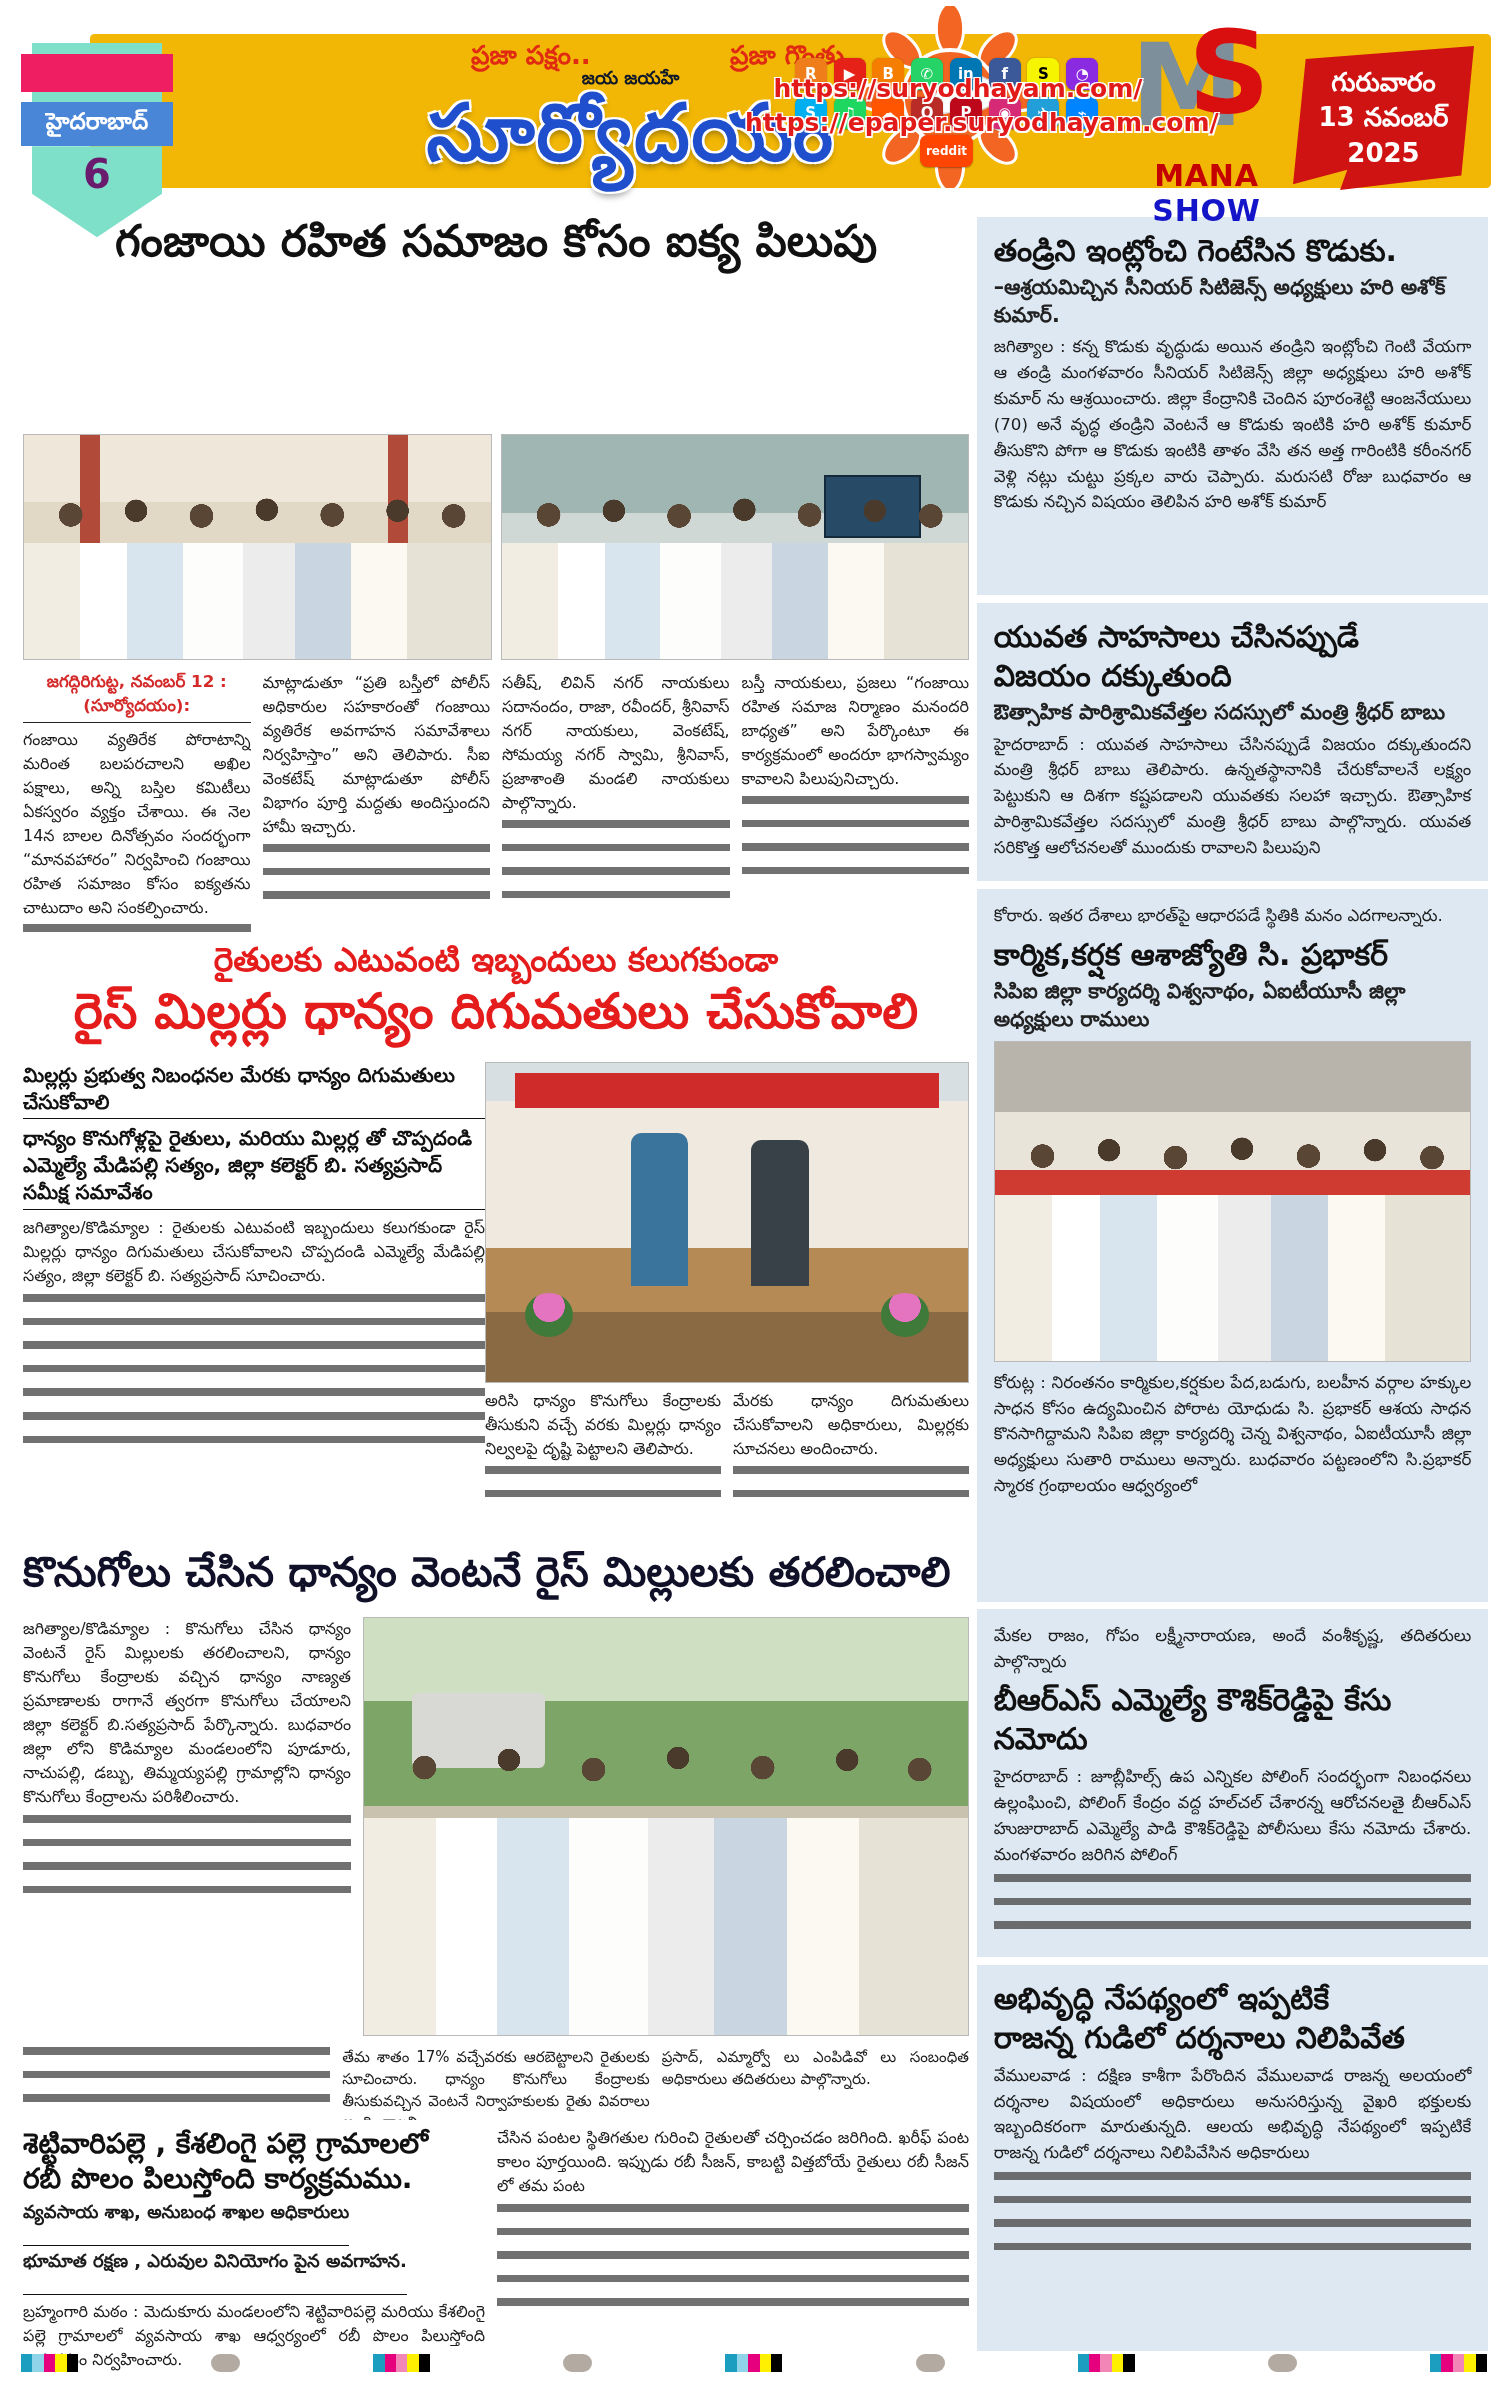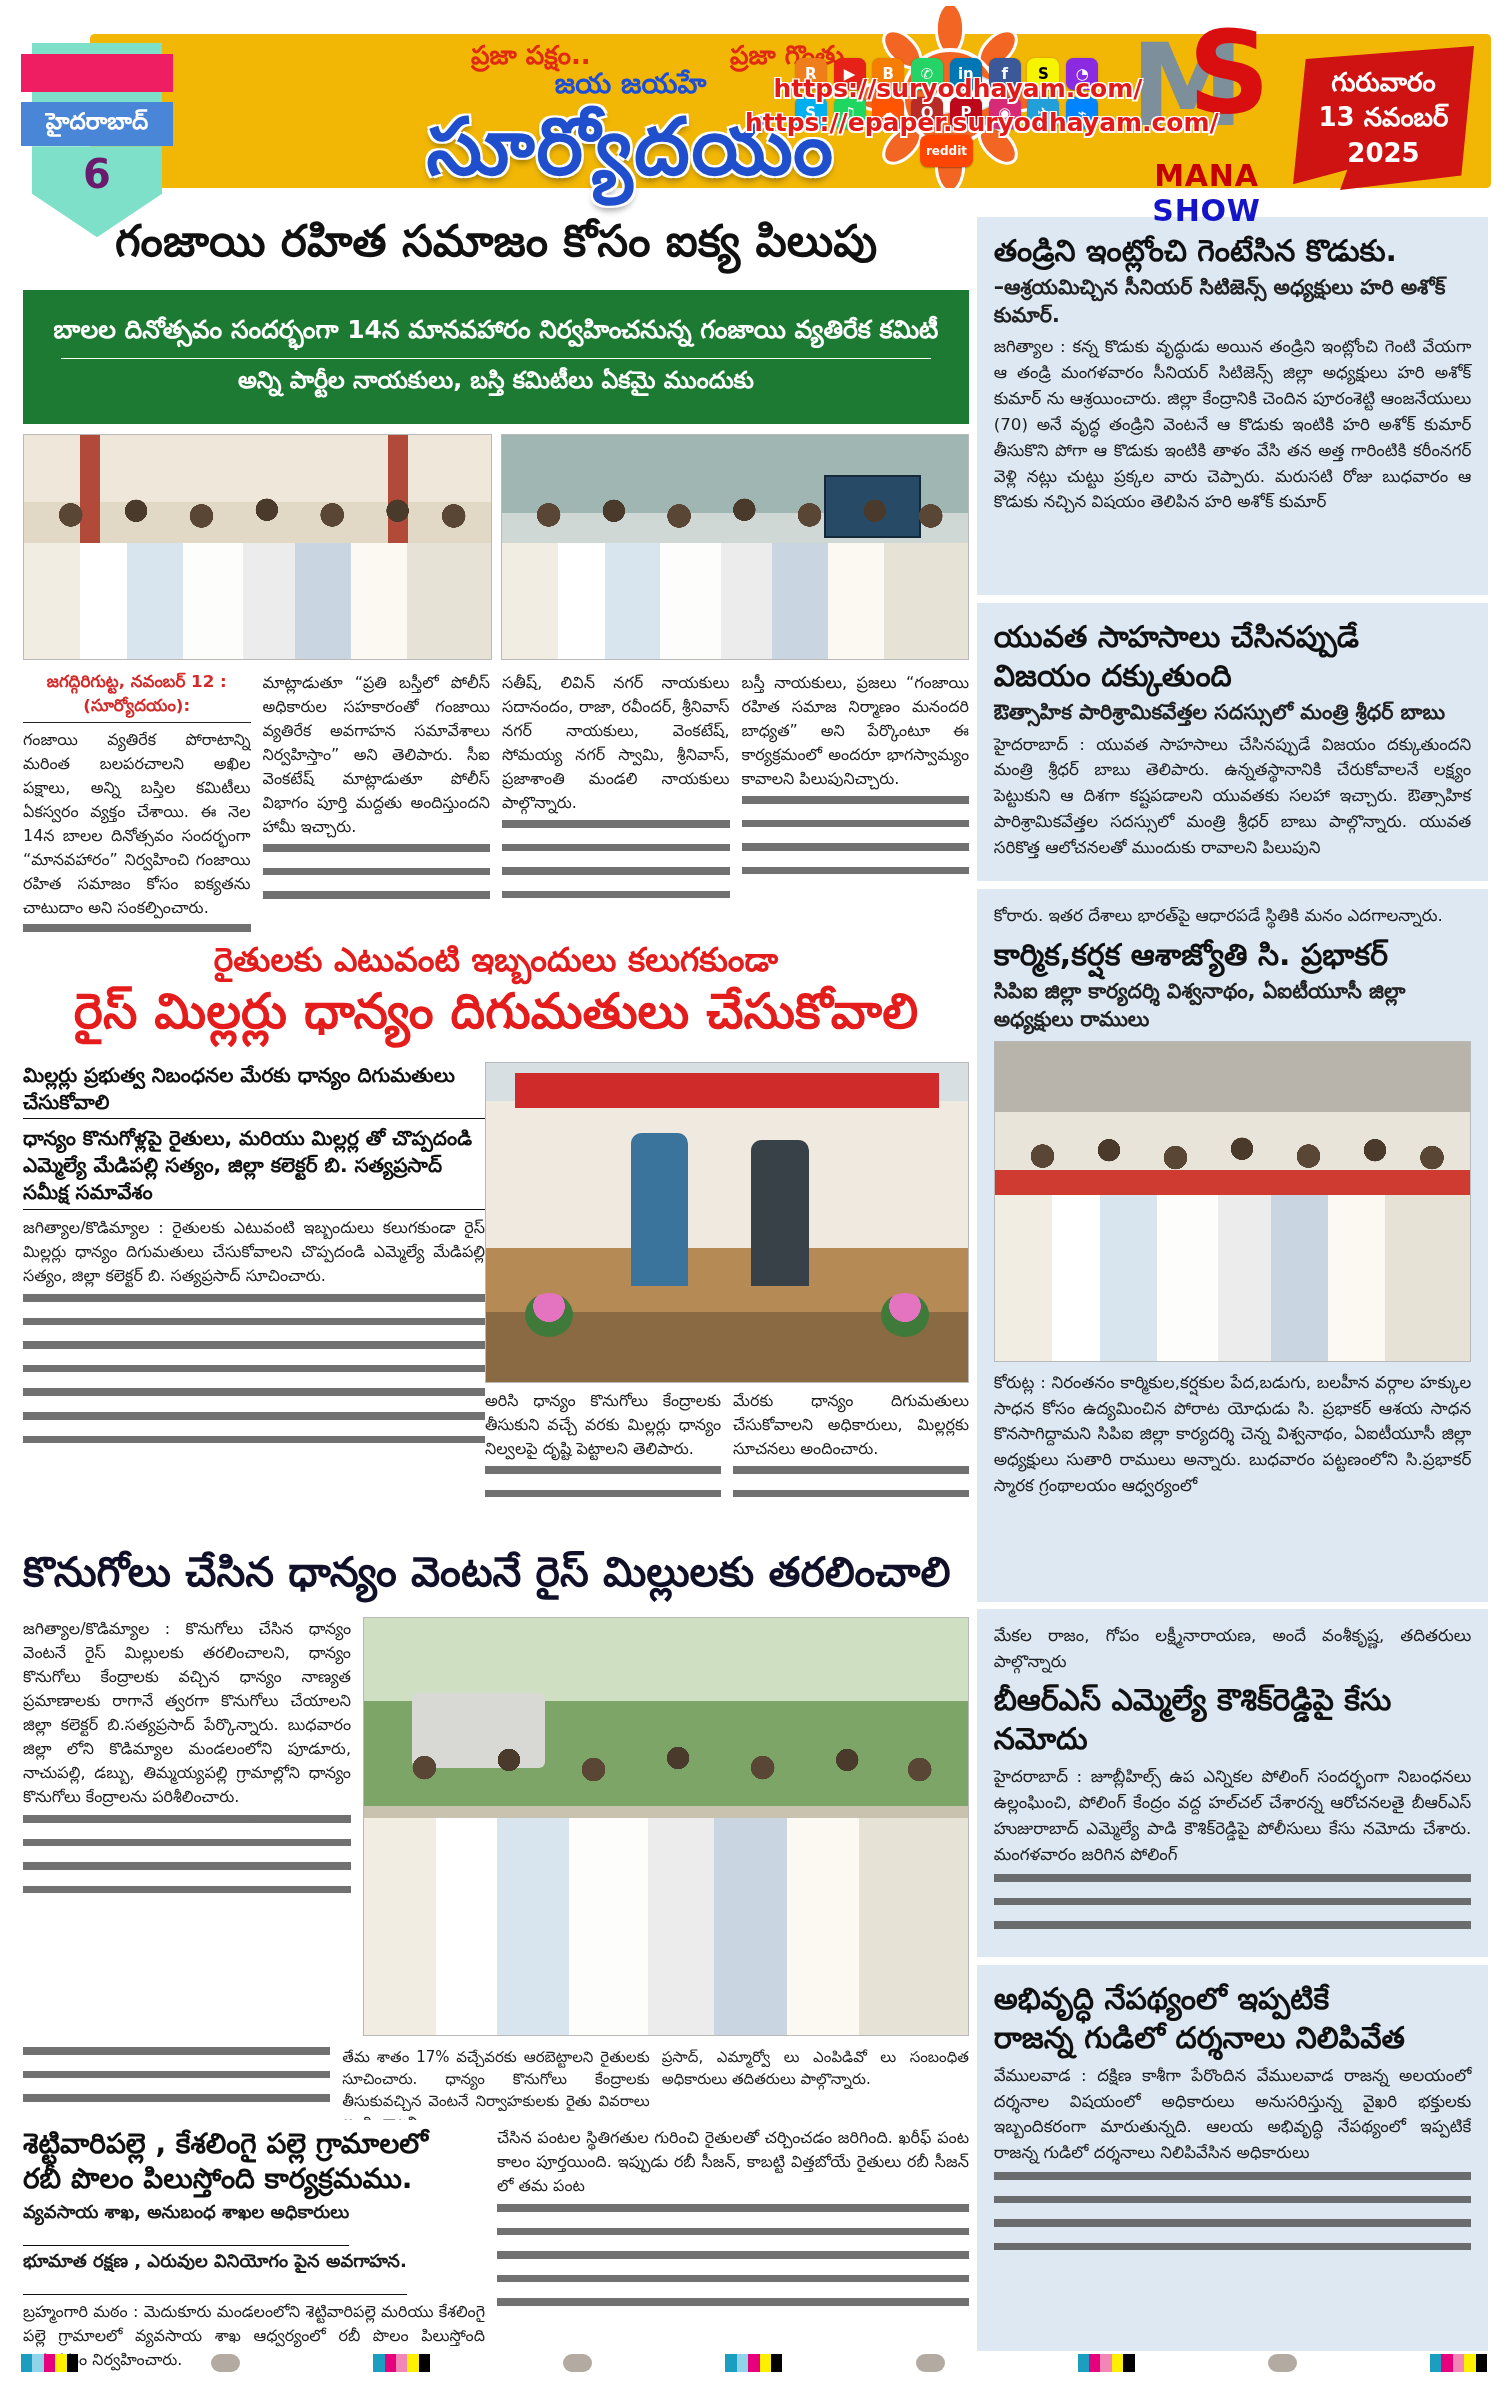--- a/index.html
+++ b/index.html
@@ -11,21 +11,21 @@
   .badge .sliver{height:10.6px;background:#7fe0c9;margin:0 10.6px;}
   .badge .pinkband{height:38px;background:#ef1e63;margin:0 0;}
   .badge .cityband{height:44px;background:#4a86d8;display:flex;align-items:center;justify-content:center;}
   .badge .cityband span{color:#fff;font-size:23px;font-weight:bold;}
   .badge .pennant{height:91px;background:#7fe0c9;margin:0 10.6px;clip-path:polygon(0 0,100% 0,100% 52%,50% 100%,0 52%);
         display:flex;justify-content:center;}
   .badge .pennant span{color:#6a1b6e;font-size:40px;font-weight:bold;margin-top:4.6px;}
   .slogan{position:absolute;top:40px;color:#e02a12;font-size:26px;font-weight:bold;z-index:3;}
   .slogan.l{left:471px;} .slogan.r{left:730px;}
   .masthead{position:absolute;left:395px;top:67px;z-index:3;width:471px;text-align:center;}
-  .masthead .pre{color:#1d4ed8;font-size:28px;font-weight:bold;display:block;margin-bottom:-6px;}
+  .masthead .pre{color:#0f172a;font-size:18px;font-weight:bold;display:block;margin-bottom:-6px;}
   .masthead .ttl{color:#1f4fcc;font-size:79px;font-weight:bold;letter-spacing:1.5px;
        text-shadow:-2.3px -2.3px 0 #fff,2.3px -2.3px 0 #fff,-2.3px 2.3px 0 #fff,2.3px 2.3px 0 #fff,0 4.6px 6px rgba(0,0,0,.35);}
   .sunlogo{position:absolute;left:859px;top:6px;width:182px;height:182px;z-index:2;}
   .social{position:absolute;left:787px;top:44px;width:319px;height:137px;z-index:4;
       display:flex;flex-wrap:wrap;gap:6.8px;align-content:center;justify-content:center;}
   .sic{width:32px;height:32px;border-radius:7.6px;display:flex;align-items:center;justify-content:center;
       color:#fff;font-size:15px;font-weight:bold;box-shadow:0 0.8px 1.5px rgba(0,0,0,.3);}
   .urls{position:absolute;left:745px;top:72px;width:426px;z-index:6;text-align:center;pointer-events:none;}
   .urls div{color:#e21a1a;font-size:25px;font-weight:bold;line-height:1.35;
       text-shadow:-1.5px -1.5px 0 #fff,1.5px -1.5px 0 #fff,-1.5px 1.5px 0 #fff,1.5px 1.5px 0 #fff;pointer-events:auto;}
@@ -190,25 +190,20 @@
   <div class="datebox">
     <div>గురువారం</div>
     <div>13 నవంబర్</div>
     <div>2025</div>
   </div>
 
   <div class="main">
 
     <div class="h1">గంజాయి రహిత సమాజం కోసం ఐక్య పిలుపు</div>
 
-    <div class="greenbox">
-      <div class="k1">బాలల దినోత్సవం సందర్భంగా 14న మానవహారం నిర్వహించనున్న గంజాయి వ్యతిరేక కమిటీ</div>
-      <hr>
-      <div class="k2">అన్ని పార్టీల నాయకులు, బస్తి కమిటీలు ఏకమై ముందుకు</div>
-    </div>
 
     <div class="photorow">
       <div class="photo p1">
         <div class="pillar" style="left:12%"></div>
         <div class="pillar" style="left:78%"></div>
         <div class="heads"></div>
         <div class="torsos"></div>
       </div>
       <div class="photo p2">
         <div class="screen"></div>

